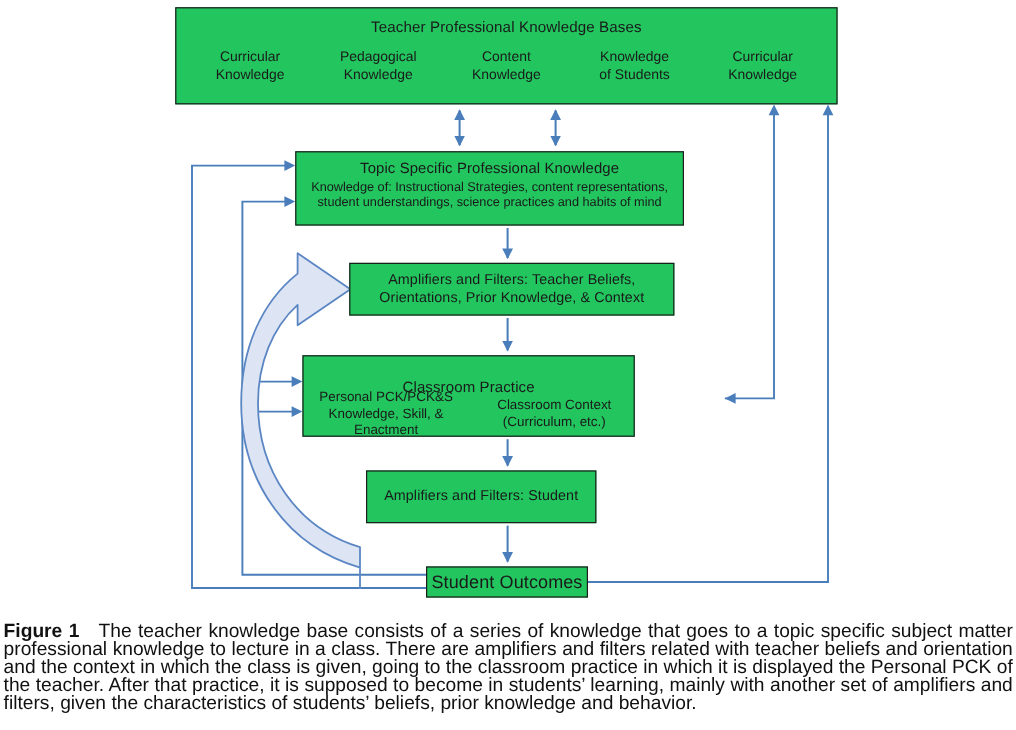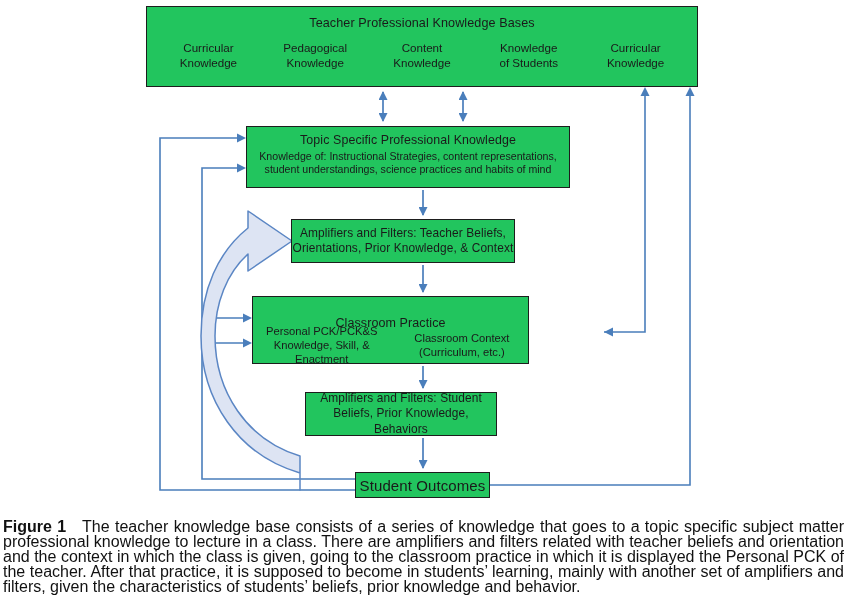--- a/index.html
+++ b/index.html
@@ -35,21 +35,21 @@
     display:flex;align-items:flex-start;justify-content:space-between;
     padding:0 8px;box-sizing:border-box;
   }
   .kb-col{flex:1 1 0;text-align:center;font-size:11.6px;line-height:14.5px;}
 
   
   #tspk-box{left:246px;top:126px;width:324px;height:62px;padding-top:6px;justify-content:flex-start;}
   #tspk-box .ttl{font-size:12.4px;margin-bottom:2px;}
 
   
-  #af-teacher-box{left:291px;top:219px;width:224px;height:44px;}
+  #af-teacher-box{left:291px;top:219px;width:271px;height:44px;}
   #af-teacher-box .ttl{font-size:11.9px;line-height:15.5px;}
 
   
   #cp-box{left:252px;top:296px;width:277px;height:68px;justify-content:flex-start;padding-top:19px;}
   #cp-box .ttl{font-size:12.5px;}
   #cp-inner{
     position:absolute;left:0;top:28px;width:100%;height:40px;
     display:flex;align-items:center;justify-content:flex-end;
     padding:0 10px;box-sizing:border-box;gap:28px;
   }
@@ -207,21 +207,20 @@
       </div>
       <div class="cp-cell">
         <div>Classroom Context</div>
         <div>(Curriculum, etc.)</div>
       </div>
     </div>
   </div>
 
   <div class="node" id="af-student-box">
     <div class="ttl">Amplifiers and Filters: Student</div>
-    <div class="ttl">Beliefs, Prior Knowledge, Behaviors</div>
   </div>
 
   <div class="node" id="so-box">
     <div class="ttl">Student Outcomes</div>
   </div>
 
 </div>
 
 <div id="caption"><span id="cap-lead">Figure 1</span><span>&nbsp;&nbsp;&nbsp;</span><span id="cap-text">The teacher knowledge base consists of a series of knowledge that goes to a topic specific subject matter professional knowledge to lecture in a class. There are amplifiers and filters related with teacher beliefs and orientation and the context in which the class is given, going to the classroom practice in which it is displayed the Personal PCK of the teacher. After that practice, it is supposed to become in students’ learning, mainly with another set of amplifiers and filters, given the characteristics of students’ beliefs, prior knowledge and behavior.</span></div>
 

